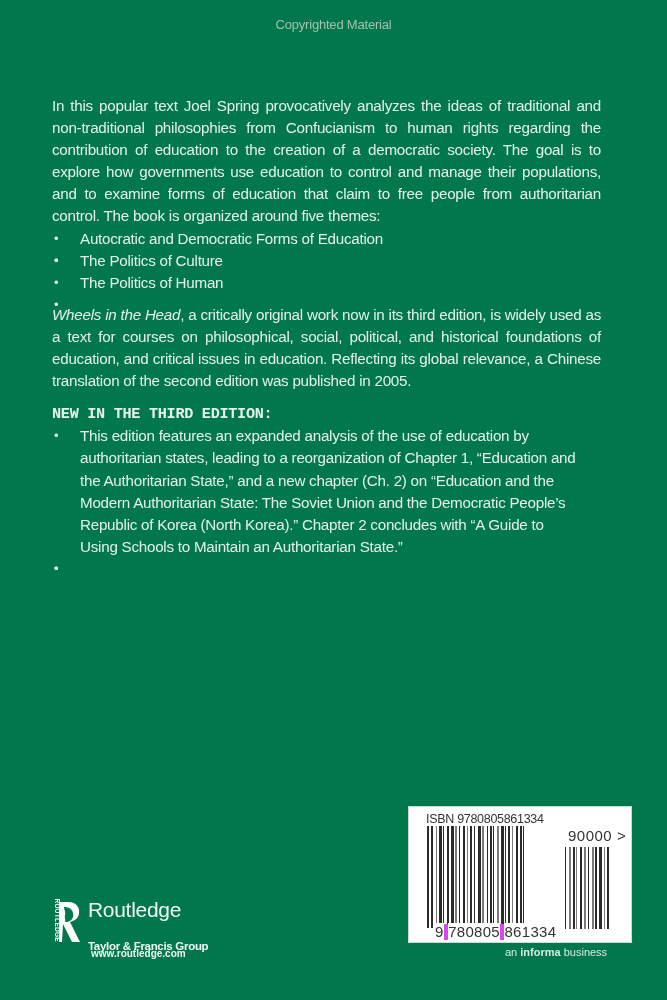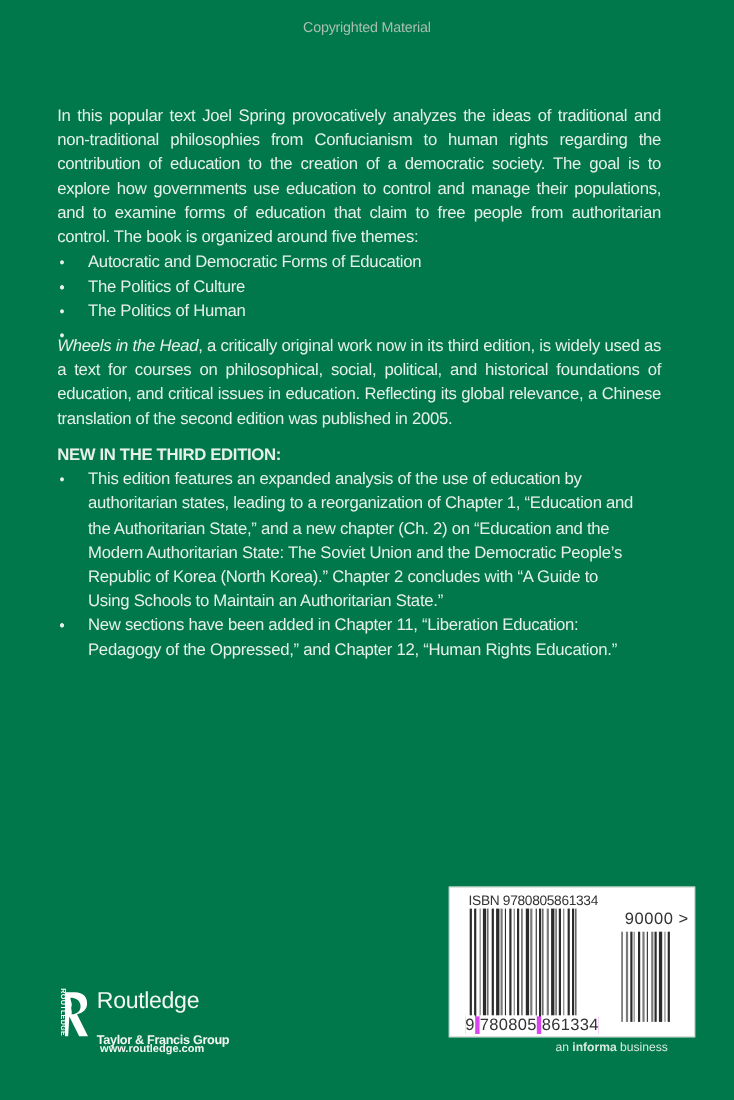--- a/index.html
+++ b/index.html
@@ -19,21 +19,21 @@
     position: absolute; left: 52px; top: 95px; width: 549px;
     font-size: 15.2px; line-height: 22.1px; letter-spacing: -0.25px;
   }
   .para { margin: 0; text-align: justify; }
   .para.p2 { margin-top: 10px; }
   ul.themes, ul.newlist { list-style: none; margin: 0; padding: 0; }
   ul li { position: relative; padding-left: 28px; }
   ul li .bullet {
     position: absolute; left: 2px; top: 0; font-size: 13px;
   }
-  .heading { font-weight: bold; margin: 11px 0 0 0; letter-spacing: -0.3px; }
+  .heading { font-weight: bold; margin: 11px 0 0 0; letter-spacing: -0.3px; font-family: Liberation Mono, monospace; }
   .newlist li { padding-right: 20px; }
   em { font-style: italic; }
 
   .barcode-box {
     position: absolute; left: 408px; top: 806px; width: 224px; height: 137px;
     background: #ffffff; border: 1px solid #cfd8d2; box-sizing: border-box;
   }
   .isbn-label {
     position: absolute; left: 17px; top: 5px; font-size: 12.5px; color: #333;
     letter-spacing: -0.3px;
@@ -47,21 +47,21 @@
     display: flex; align-items: flex-start;
   }
   .addon-bars {
     position: absolute; left: 156px; top: 40px; width: 60px; height: 82px;
     display: flex; align-items: flex-start;
   }
   .bar { height: 100%; background: #2b2b2b; }
   .bar.g { background: #7a7a7a; }
   .gap { height: 100%; }
   .digits {
-    position: absolute; left: 14px; top: 117px; font-size: 15px; color: #333;
+    position: absolute; left: 26px; top: 117px; font-size: 15px; color: #333;
     letter-spacing: 0.3px; background: #d946ef; line-height: 16px;
   }
   .digits span { background: #fff; }
   .informa {
     position: absolute; left: 505px; top: 946px; font-size: 11px; color: #d8eadf;
   }
   .informa b { font-weight: bold; }
 
   .logo { position: absolute; left: 50px; top: 898px; width: 200px; height: 90px; }
   .logo-mark { position: absolute; left: 0; top: 2px; width: 32px; height: 44px; }
@@ -97,21 +97,21 @@
     <li><span class="bullet">•</span><span>The Politics of Human</span></li>
     <li><span class="bullet">•</span></li>
   </ul>
 
   <p class="para p2"><em>Wheels in the Head</em><span>, a critically original work now in its third edition, is widely used as a text for courses on philosophical, social, political, and historical foundations of education, and critical issues in education.  Reflecting its global relevance, a Chinese translation of the second edition was published in 2005.</span></p>
 
   <p class="heading">NEW IN THE THIRD EDITION:</p>
   <ul class="newlist">
     <li><span class="bullet">•</span><span>This edition features an expanded analysis of the use of education by authoritarian states, leading to a  reorganization of Chapter 1, “Education and the Authoritarian State,” and a new chapter (Ch. 2)  on “Education and the Modern Authoritarian State: The Soviet Union and the Democratic People’s Republic of Korea (North Korea).” Chapter 2 concludes with  “A Guide to Using Schools to Maintain an Authoritarian State.”</span></li>
     <li><span class="bullet">•</span></li>
-    <li><span class="bullet">•</span><span>New sections have been added in Chapter 11, “Liberation Education: Pedagogy of the Oppressed,” and  Chapter 12, “Human Rights Education.”</span></li>
+    <li><span class="bullet">•</span></li>
   </ul>
 </div>
 
 <div class="logo">
   <svg class="logo-mark" viewBox="0 0 32 44">
     <path d="M9 2 L18 2 C27 2 30 8 29 14 C28 19 24 21 20 22 L30 42 L22 42 L13 24 L12 42 L9 42 Z" fill="#ffffff"></path>
     <path d="M14 7 C14 10 16 12 15 15 C14 17 16 19 15 22 L17 22 C22 21 24 17 23 13 C22 9 19 7 14 7 Z" fill="#00784b"></path>
     <rect x="0" y="2" width="8" height="40" fill="#00784b"></rect>
   </svg>
   <div class="logo-vert">ROUTLEDGE</div>

